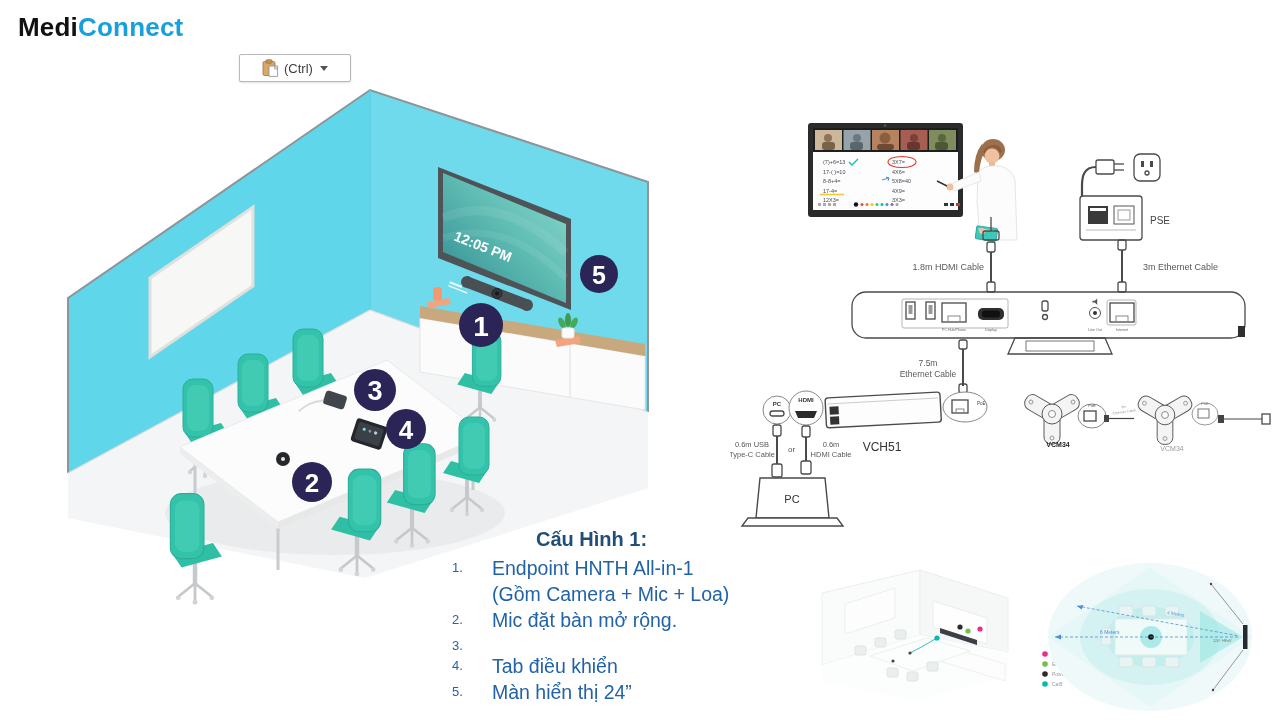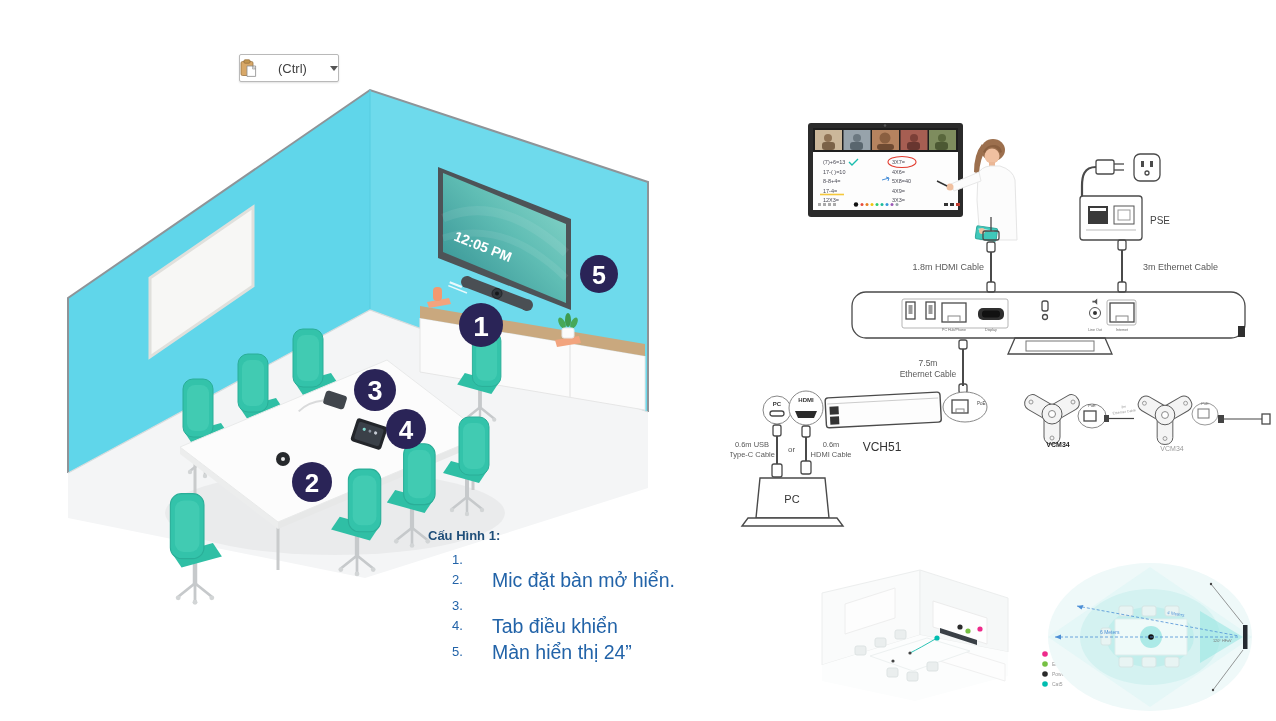--- a/index.html
+++ b/index.html
@@ -3,44 +3,47 @@
 <meta charset="utf-8">
 <style>
   html,body{margin:0;padding:0;background:#fff;}
   #slide{position:relative;width:1276px;height:721px;background:#fff;overflow:hidden;
          font-family:"Liberation Sans","DejaVu Sans",sans-serif;}
   
   #brand{position:absolute;left:18px;top:12px;font-size:26px;font-weight:bold;letter-spacing:0.2px;}
   #brand .p1{color:#111;}
   #brand .p2{color:var(--accent,#18A0DC);}
   
-  #pastebtn{position:absolute;left:239px;top:54px;height:26px;display:flex;align-items:center;gap:21px;
-            background:#fff;border:1px solid #b9b9b9;border-radius:2px;padding:0 0;
+  #pastebtn{position:absolute;left:239px;top:54px;height:26px;display:flex;align-items:center;gap:5px;
+            background:#fff;border:1px solid #b9b9b9;border-radius:2px;padding:0 22px;
             box-shadow:0 1px 2px rgba(0,0,0,0.12);font-size:13px;color:#3f3f3f;cursor:pointer;}
   #pastebtn .caret{width:0;height:0;border-left:4px solid transparent;border-right:4px solid transparent;
             border-top:5px solid #555;margin-left:2px;}
   
   .abs{position:absolute;}
   
   #config{position:absolute;left:425px;top:528px;width:330px;z-index:5;}
-  #config .title{font-size:13px;font-weight:bold;color:var(--cfg-title,#1F4E79);margin:0 0 4px 3px;}
+  #config .title{font-size:20px;font-weight:bold;color:var(--cfg-title,#1F4E79);margin:0 0 4px 3px;text-align:center;}
   .cfg-row{display:flex;color:var(--cfg-item,#2263A8);}
   .cfg-num{margin-left:27px;width:40px;font-size:13px;padding-top:5px;flex:none;}
   .cfg-text{font-size:19.5px;line-height:26px;}
   svg text{font-family:"Liberation Sans","DejaVu Sans",sans-serif;}
   .badge-circle{fill:var(--badge,#2A2457);}
   .badge-num{fill:#fff;font-weight:bold;}
   .lbl{fill:#595959;}
   .thin{stroke:#4a4a4a;fill:none;stroke-width:1.3;}
 </style>
 </head>
 <body>
 
 <div id="slide">
 
+  <div id="brand">
+    <span class="p1">Medi</span><span class="p2">Connect</span>
+  </div>
 
   <div id="pastebtn">
     <svg width="17" height="18" viewBox="0 0 17 18">
       <rect x="1" y="2.5" width="12" height="14" rx="1.5" fill="#D8A868" stroke="#9A7440" stroke-width="0.8"></rect>
       <rect x="4" y="0.8" width="6" height="3.4" rx="1" fill="#C4974F" stroke="#9A7440" stroke-width="0.8"></rect>
       <path d="M7,7 L15.6,7 L15.6,17.4 L7,17.4 Z" fill="#fff" stroke="#8a8a8a" stroke-width="0.8"></path>
       <path d="M12.6,7 L15.6,10 L12.6,10 Z" fill="#e8e8e8" stroke="#8a8a8a" stroke-width="0.6"></path>
     </svg>
     <span>(Ctrl)</span>
     <span class="caret"></span>
@@ -482,24 +485,28 @@
       <text x="285" y="78" font-size="5" fill="#4D8FD6">6 Meters</text>
       <text x="352" y="58" font-size="4.5" fill="#4D8FD6" transform="rotate(9 352 58)">4 Meters</text>
       <text x="398" y="86" font-size="3.8" fill="#777">120° HFoV</text>
     </g>
   </svg>
 
   <div id="config">
     <div class="title">Cấu Hình 1:</div>
     <div class="cfg-row">
       <span class="cfg-num">1.</span>
+      <span class="cfg-text">
+        <div>Endpoint HNTH All-in-1</div>
+        <div>(Gồm Camera + Mic + Loa)</div>
+      </span>
     </div>
     <div class="cfg-row">
       <span class="cfg-num">2.</span>
-      <span class="cfg-text">Mic đặt bàn mở hiển.</span>
+      <span class="cfg-text">Mic đặt bàn mở rộng.</span>
     </div>
     <div class="cfg-row">
       <span class="cfg-num">3.</span>
     </div>
     <div class="cfg-row">
       <span class="cfg-num">4.</span>
       <span class="cfg-text">Tab điều khiển</span>
     </div>
     <div class="cfg-row">
       <span class="cfg-num">5.</span>

